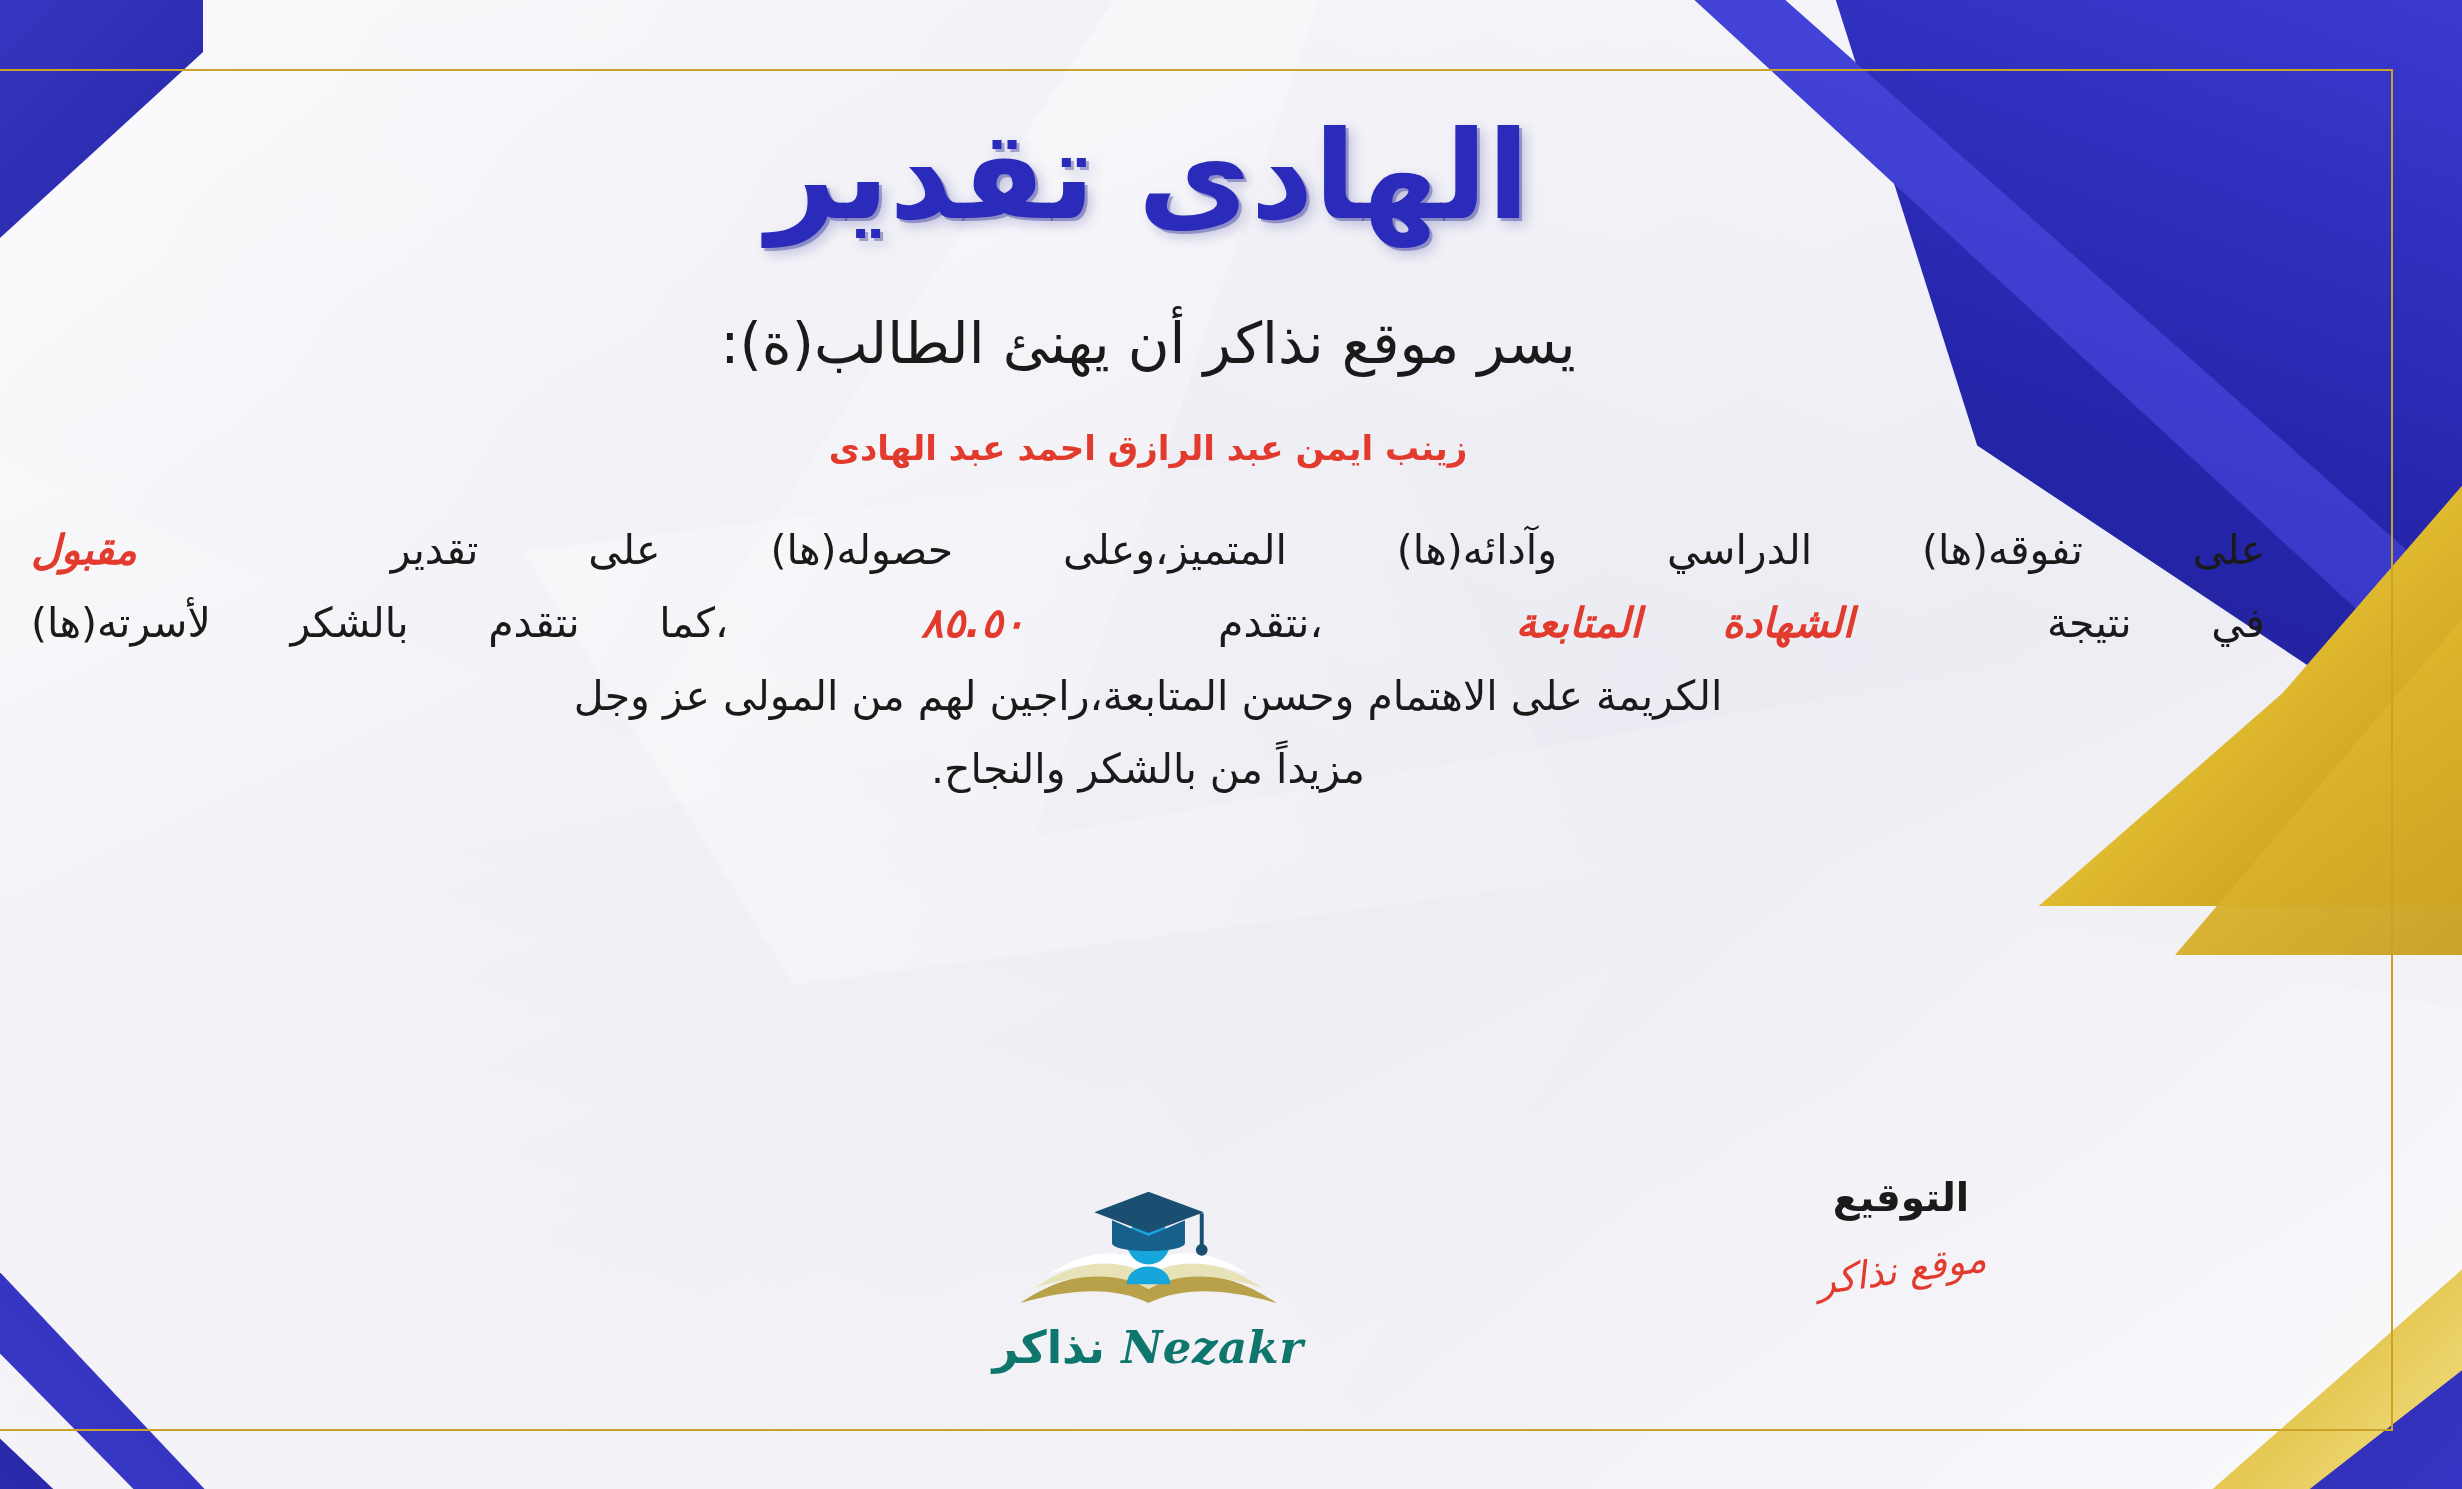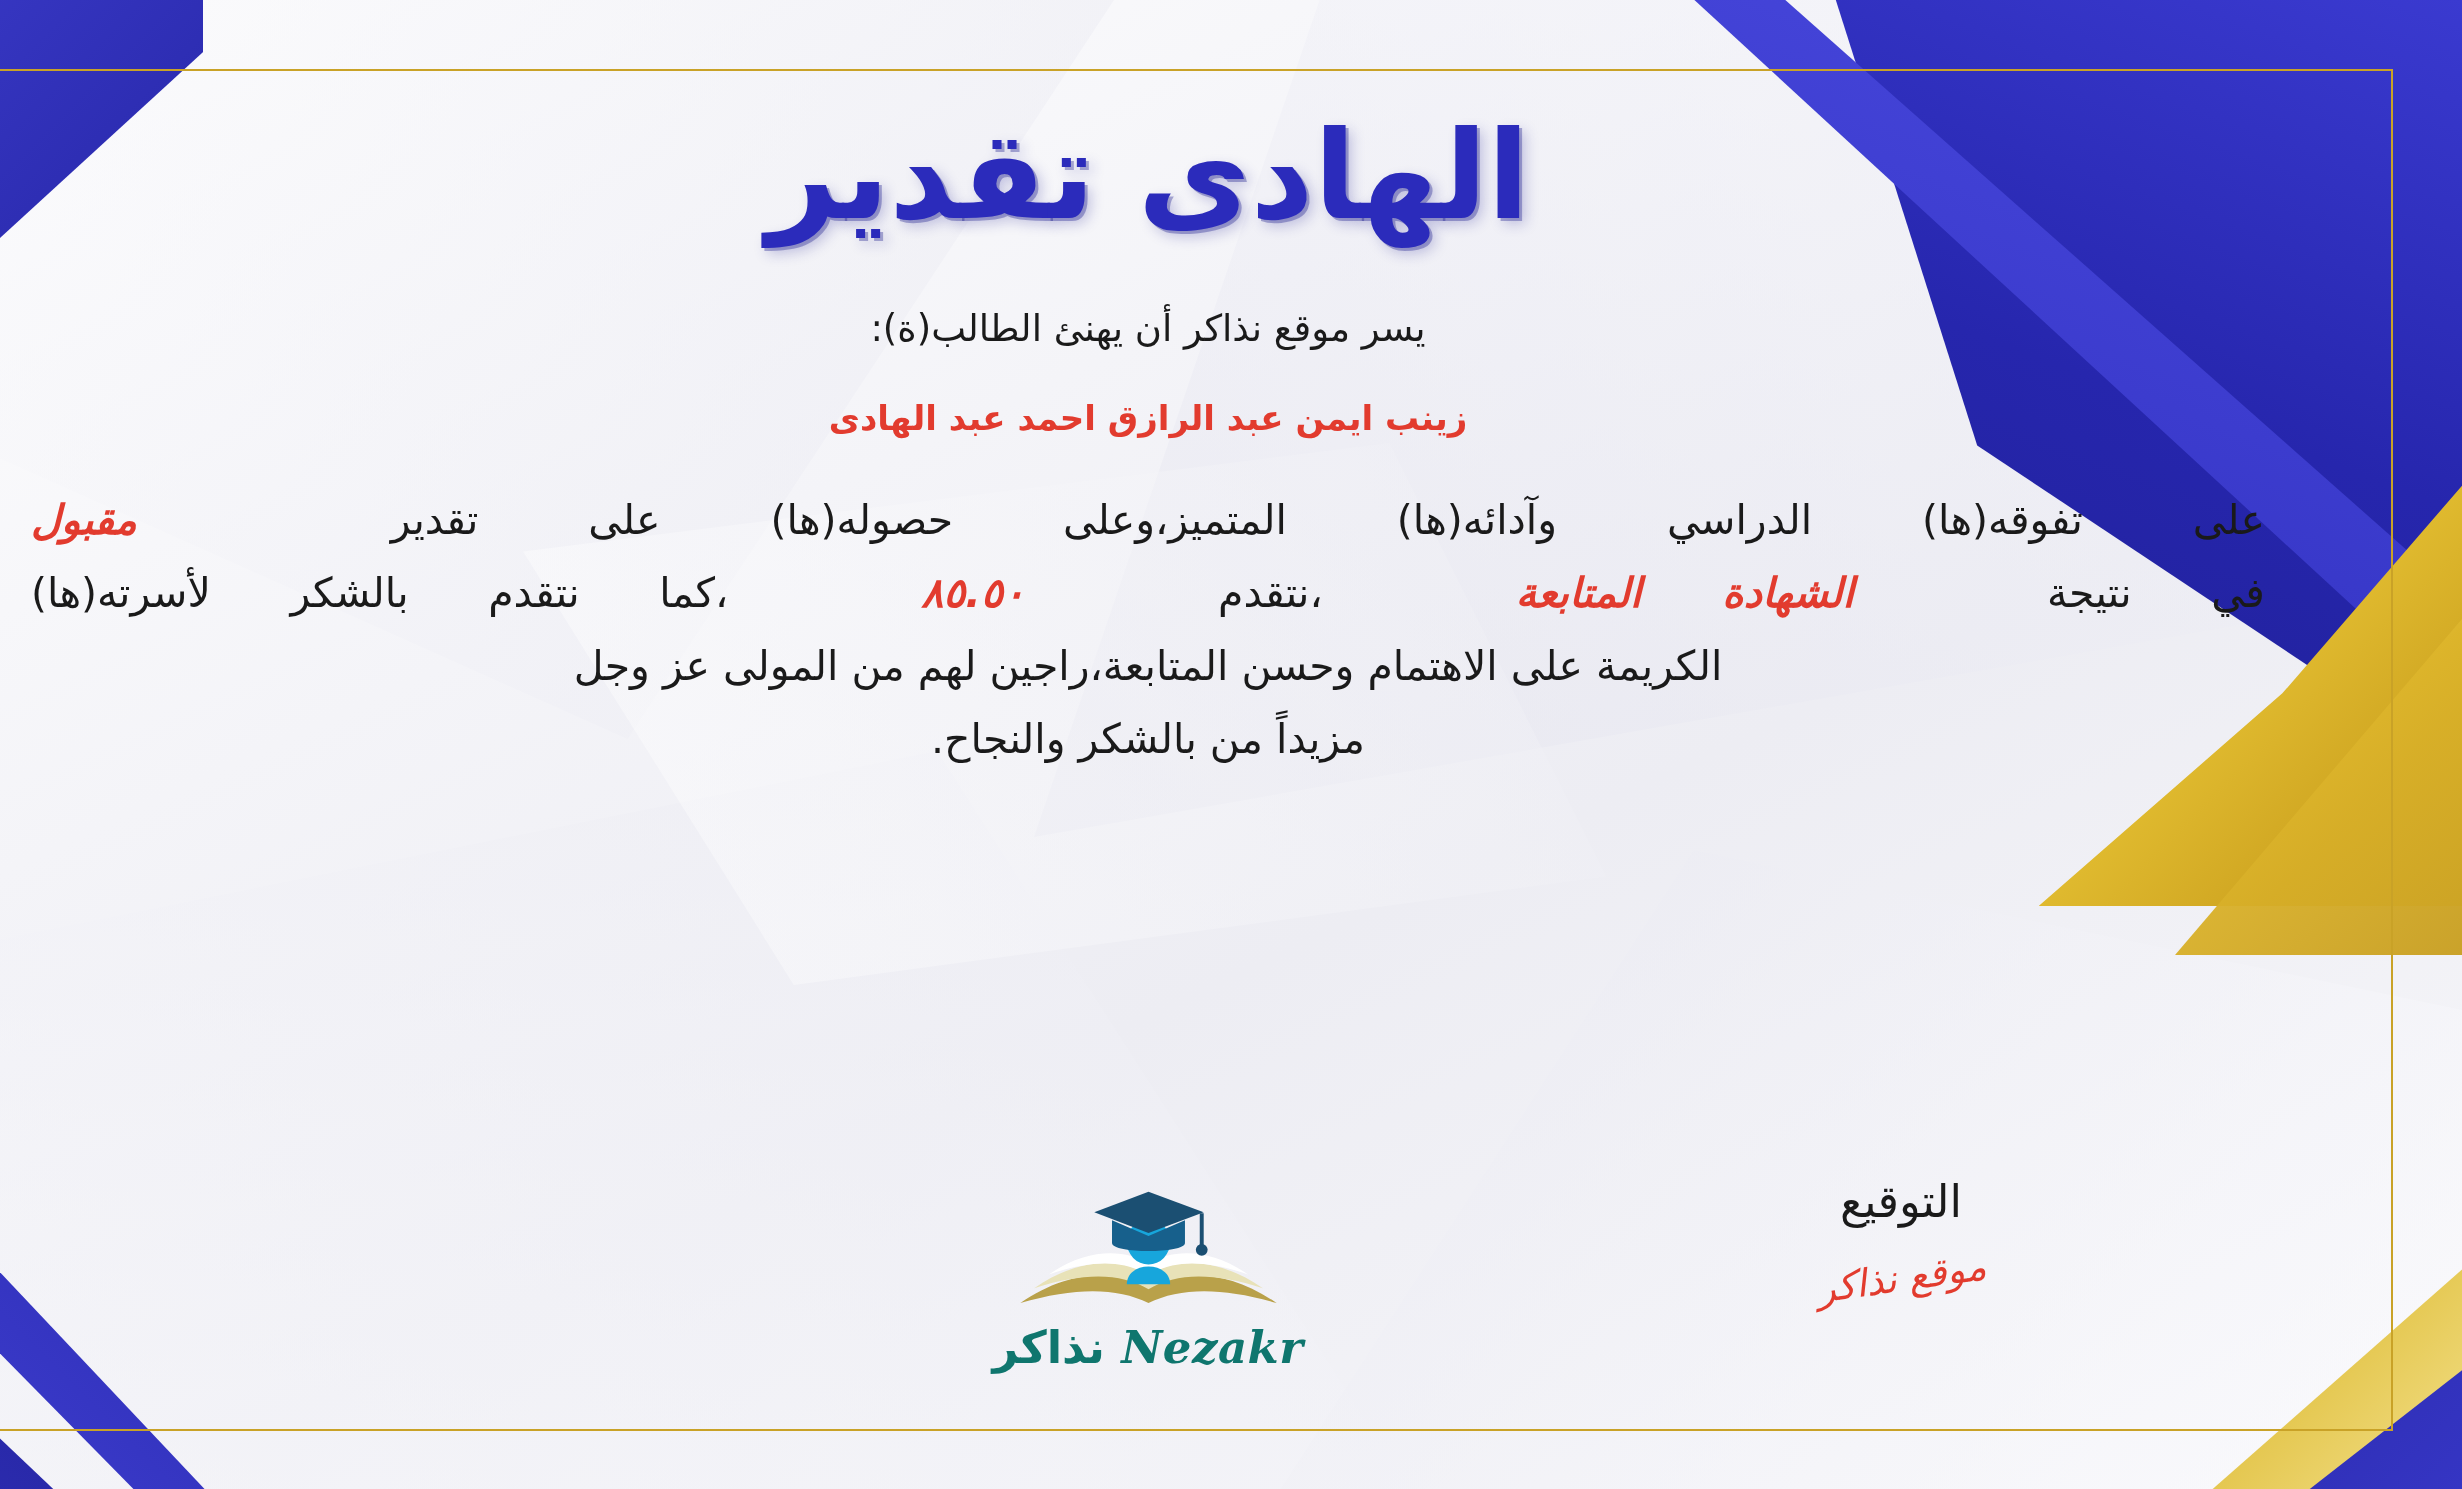--- a/index.html
+++ b/index.html
@@ -202,21 +202,21 @@
     letter-spacing: -3px;
     line-height: 1.25;
     text-shadow:
       3px 3px 0 rgba(30,30,140,.35),
       5.9px 5.9px 12.8px rgba(40,40,150,.25);
     white-space: nowrap;
   }
 
   .line-intro {
     margin-top: 49px;
-    font-size: 37px;
+    font-size: 57px;
     color: #1a1a1a;
     font-weight: 500;
     text-align: center;
     line-height: 1.5;
   }
 
   .student-name {
     margin-top: 38px;
     font-size: 34px;
     font-weight: 700;
@@ -259,23 +259,23 @@
     height: 315px;
   }
   .sign-area {
     position: absolute;
     right: 364px;
     top: 79px;
     text-align: center;
     width: 256px;
   }
   .sign-label {
-    font-size: 45px;
+    font-size: 39px;
     color: #1a1a1a;
-    font-weight: 400;
+    font-weight: 700;
   }
   .sign-script {
     margin-top: 27.6px;
     font-size: 38px;
     color: #e23b2e;
     font-family: "DejaVu Serif", "Liberation Serif", serif;
     font-style: italic;
     transform: rotate(-8deg);
     display: inline-block;
   }

